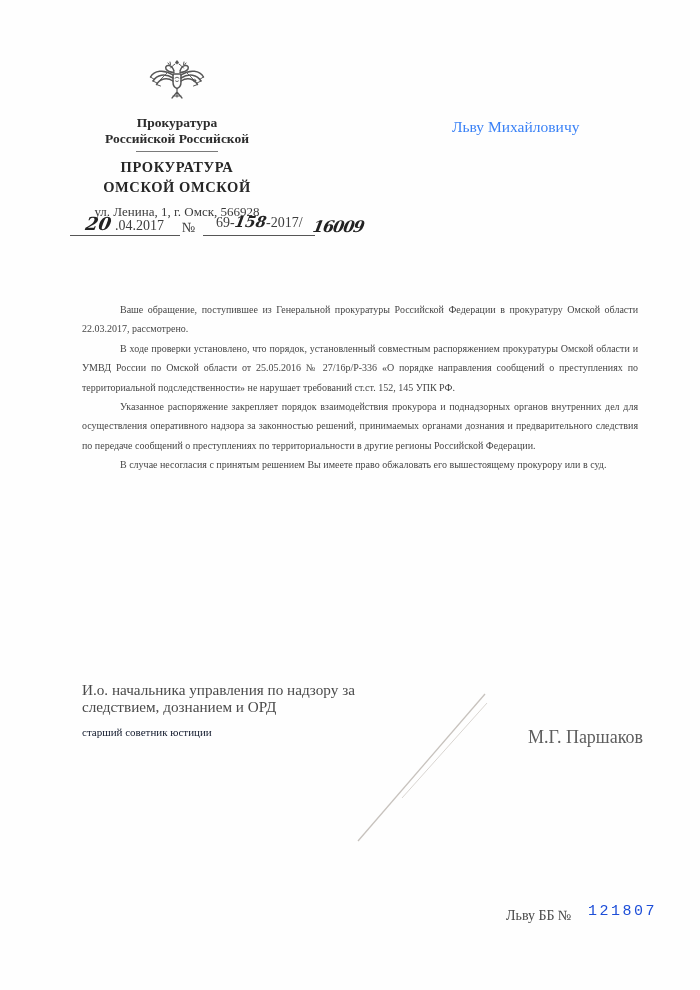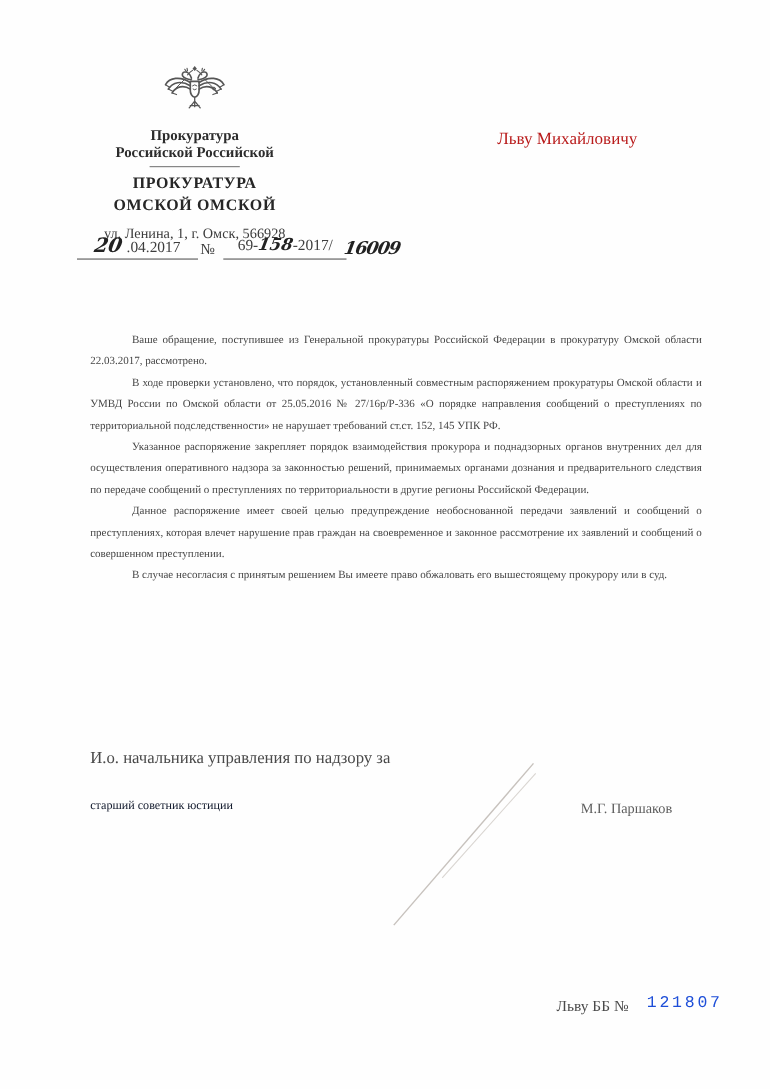--- a/index.html
+++ b/index.html
@@ -46,41 +46,41 @@
   .hw {
     font-family: "DejaVu Serif", serif; font-style: italic; font-weight: 600;
     display: inline-block; transform: skewX(-10deg); color: #222;
   }
   .hw-day  { font-size: 18px; margin-right: 4px; }
   .hw-mid  { font-size: 15px; }
   .hw-tail { font-size: 16px; margin-left: -2px; letter-spacing: -1px; }
   
   .addressee {
     position: absolute; left: 452px; top: 118px;
-    font-size: 15.5px; color: #b91c1c; white-space: nowrap;
+    font-size: 15.5px; color: #3b82f6; white-space: nowrap;
   }
   
   .body-text {
     position: absolute; left: 82px; top: 300px; width: 556px;
     font-size: 10px; line-height: 19.4px; color: #464646;
     text-align: justify;
   }
   .body-text p { margin: 0; text-indent: 38px; }
   
   .sig-position {
     position: absolute; left: 82px; top: 682px; width: 330px;
     font-size: 15.2px; line-height: 16.5px; color: #4a4a4a;
   }
   .sig-rank {
     position: absolute; left: 82px; top: 726px;
     font-size: 11px; color: #0f172a; white-space: nowrap;
   }
   .sig-name {
     position: absolute; left: 528px; top: 727px;
-    font-size: 13px; color: #5d5d5d; white-space: nowrap;
+    font-size: 18px; color: #5d5d5d; white-space: nowrap;
   }
   .pen-strokes { position: absolute; left: 0; top: 0; pointer-events: none; }
   
   .series-label {
     position: absolute; left: 506px; top: 908px;
     font-size: 14px; color: #4a4a4a; white-space: nowrap;
   }
   .series-number {
     position: absolute; left: 588px; top: 903px;
     font-family: "Liberation Mono", monospace; font-size: 15px;
@@ -130,26 +130,26 @@
   <div class="date-line">
     <span class="ul-group grp-date"><span class="hw hw-day">20</span><span>.04.2017</span></span><span class="nom">№</span><span class="ul-group grp-num"><span>69-</span><span class="hw hw-mid">158</span><span>-2017/</span></span><span class="hw hw-tail">16009</span>
   </div>
 
   <div class="addressee">Льву Михайловичу</div>
 
   <div class="body-text">
     <p>Ваше обращение, поступившее из Генеральной прокуратуры Российской Федерации в прокуратуру Омской области 22.03.2017, рассмотрено.</p>
     <p>В ходе проверки установлено, что порядок, установленный совместным распоряжением прокуратуры Омской области и УМВД России по Омской области от 25.05.2016 № 27/16р/Р-336 «О порядке направления сообщений о преступлениях по территориальной подследственности» не нарушает требований ст.ст. 152, 145 УПК РФ.</p>
     <p>Указанное распоряжение закрепляет порядок взаимодействия прокурора и поднадзорных органов внутренних дел для осуществления оперативного надзора за законностью решений, принимаемых органами дознания и предварительного следствия по передаче сообщений о преступлениях по территориальности в другие регионы Российской Федерации.</p>
-    <p>Данное распоряжение имеет своей целью предупреждение необоснованной передачи заявлений и сообщений о преступлениях, которая влечет нарушение прав граждан на своевременное и законное рассмотрение их заявлений и сообщений о совершенном преступлении.</p>
     <p>В случае несогласия с принятым решением Вы имеете право обжаловать его вышестоящему прокурору или в суд.</p>
   </div>
 
   <div class="sig-position">
     <div>И.о. начальника управления по надзору за</div>
+    <div>следствием, дознанием и ОРД</div>
   </div>
   <div class="sig-rank">старший советник юстиции</div>
   <div class="sig-name">М.Г. Паршаков</div>
 
   <svg class="pen-strokes" width="700" height="990">
     <line x1="358" y1="841" x2="485" y2="694" stroke="#c7c2bd" stroke-width="1.3"></line>
     <line x1="402" y1="798" x2="487" y2="703" stroke="#d9d5d1" stroke-width="1"></line>
   </svg>
 
   <div class="series-label">Льву ББ №</div>

